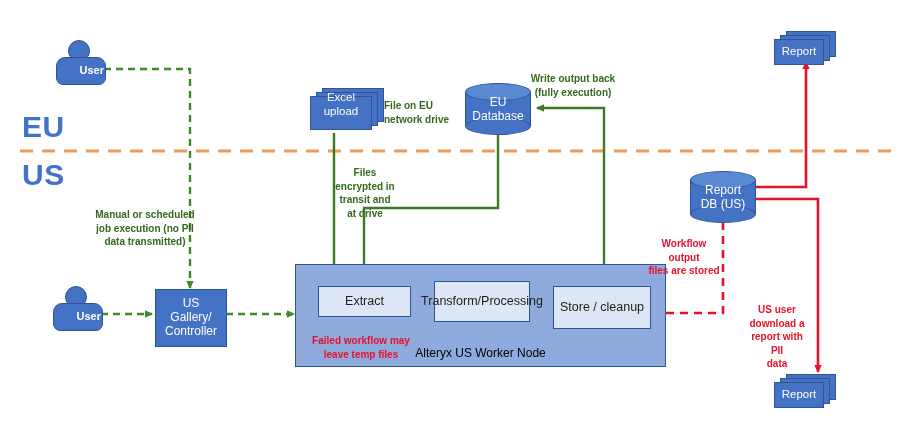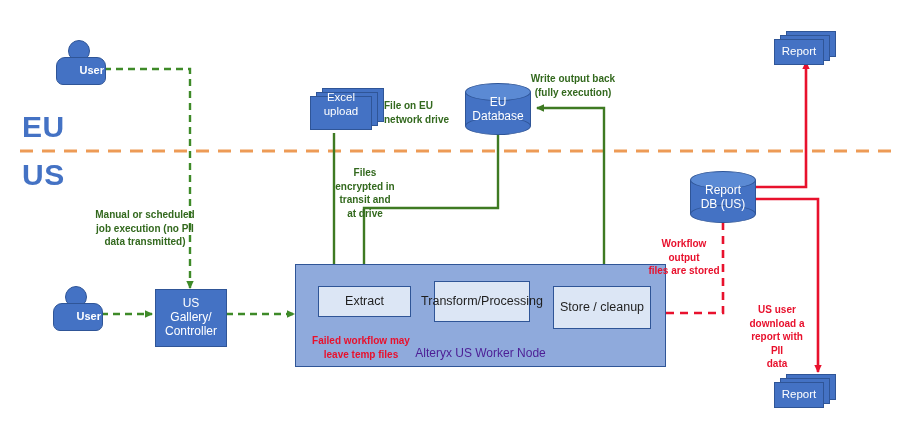--- a/index.html
+++ b/index.html
@@ -50,21 +50,21 @@
     font-size:12.5px;
   }
 
   
   .container-node{
     position:absolute;box-sizing:border-box;
     background:#8FAADC;border:1px solid #2F5597;
   }
   .container-title{
     position:absolute;left:0;right:0;bottom:6px;
-    text-align:center;color:#4c1d95;font-size:12px;
+    text-align:center;color:#000000;font-size:12px;
   }
 
   
   .cyl{position:absolute;}
   .cyl .cyl-body{
     position:absolute;left:0;right:0;top:9px;bottom:9px;
     background:#4472C4;border-left:1px solid #2F5597;border-right:1px solid #2F5597;
   }
   .cyl .cyl-top{
     position:absolute;left:0;right:0;top:0;height:18px;

